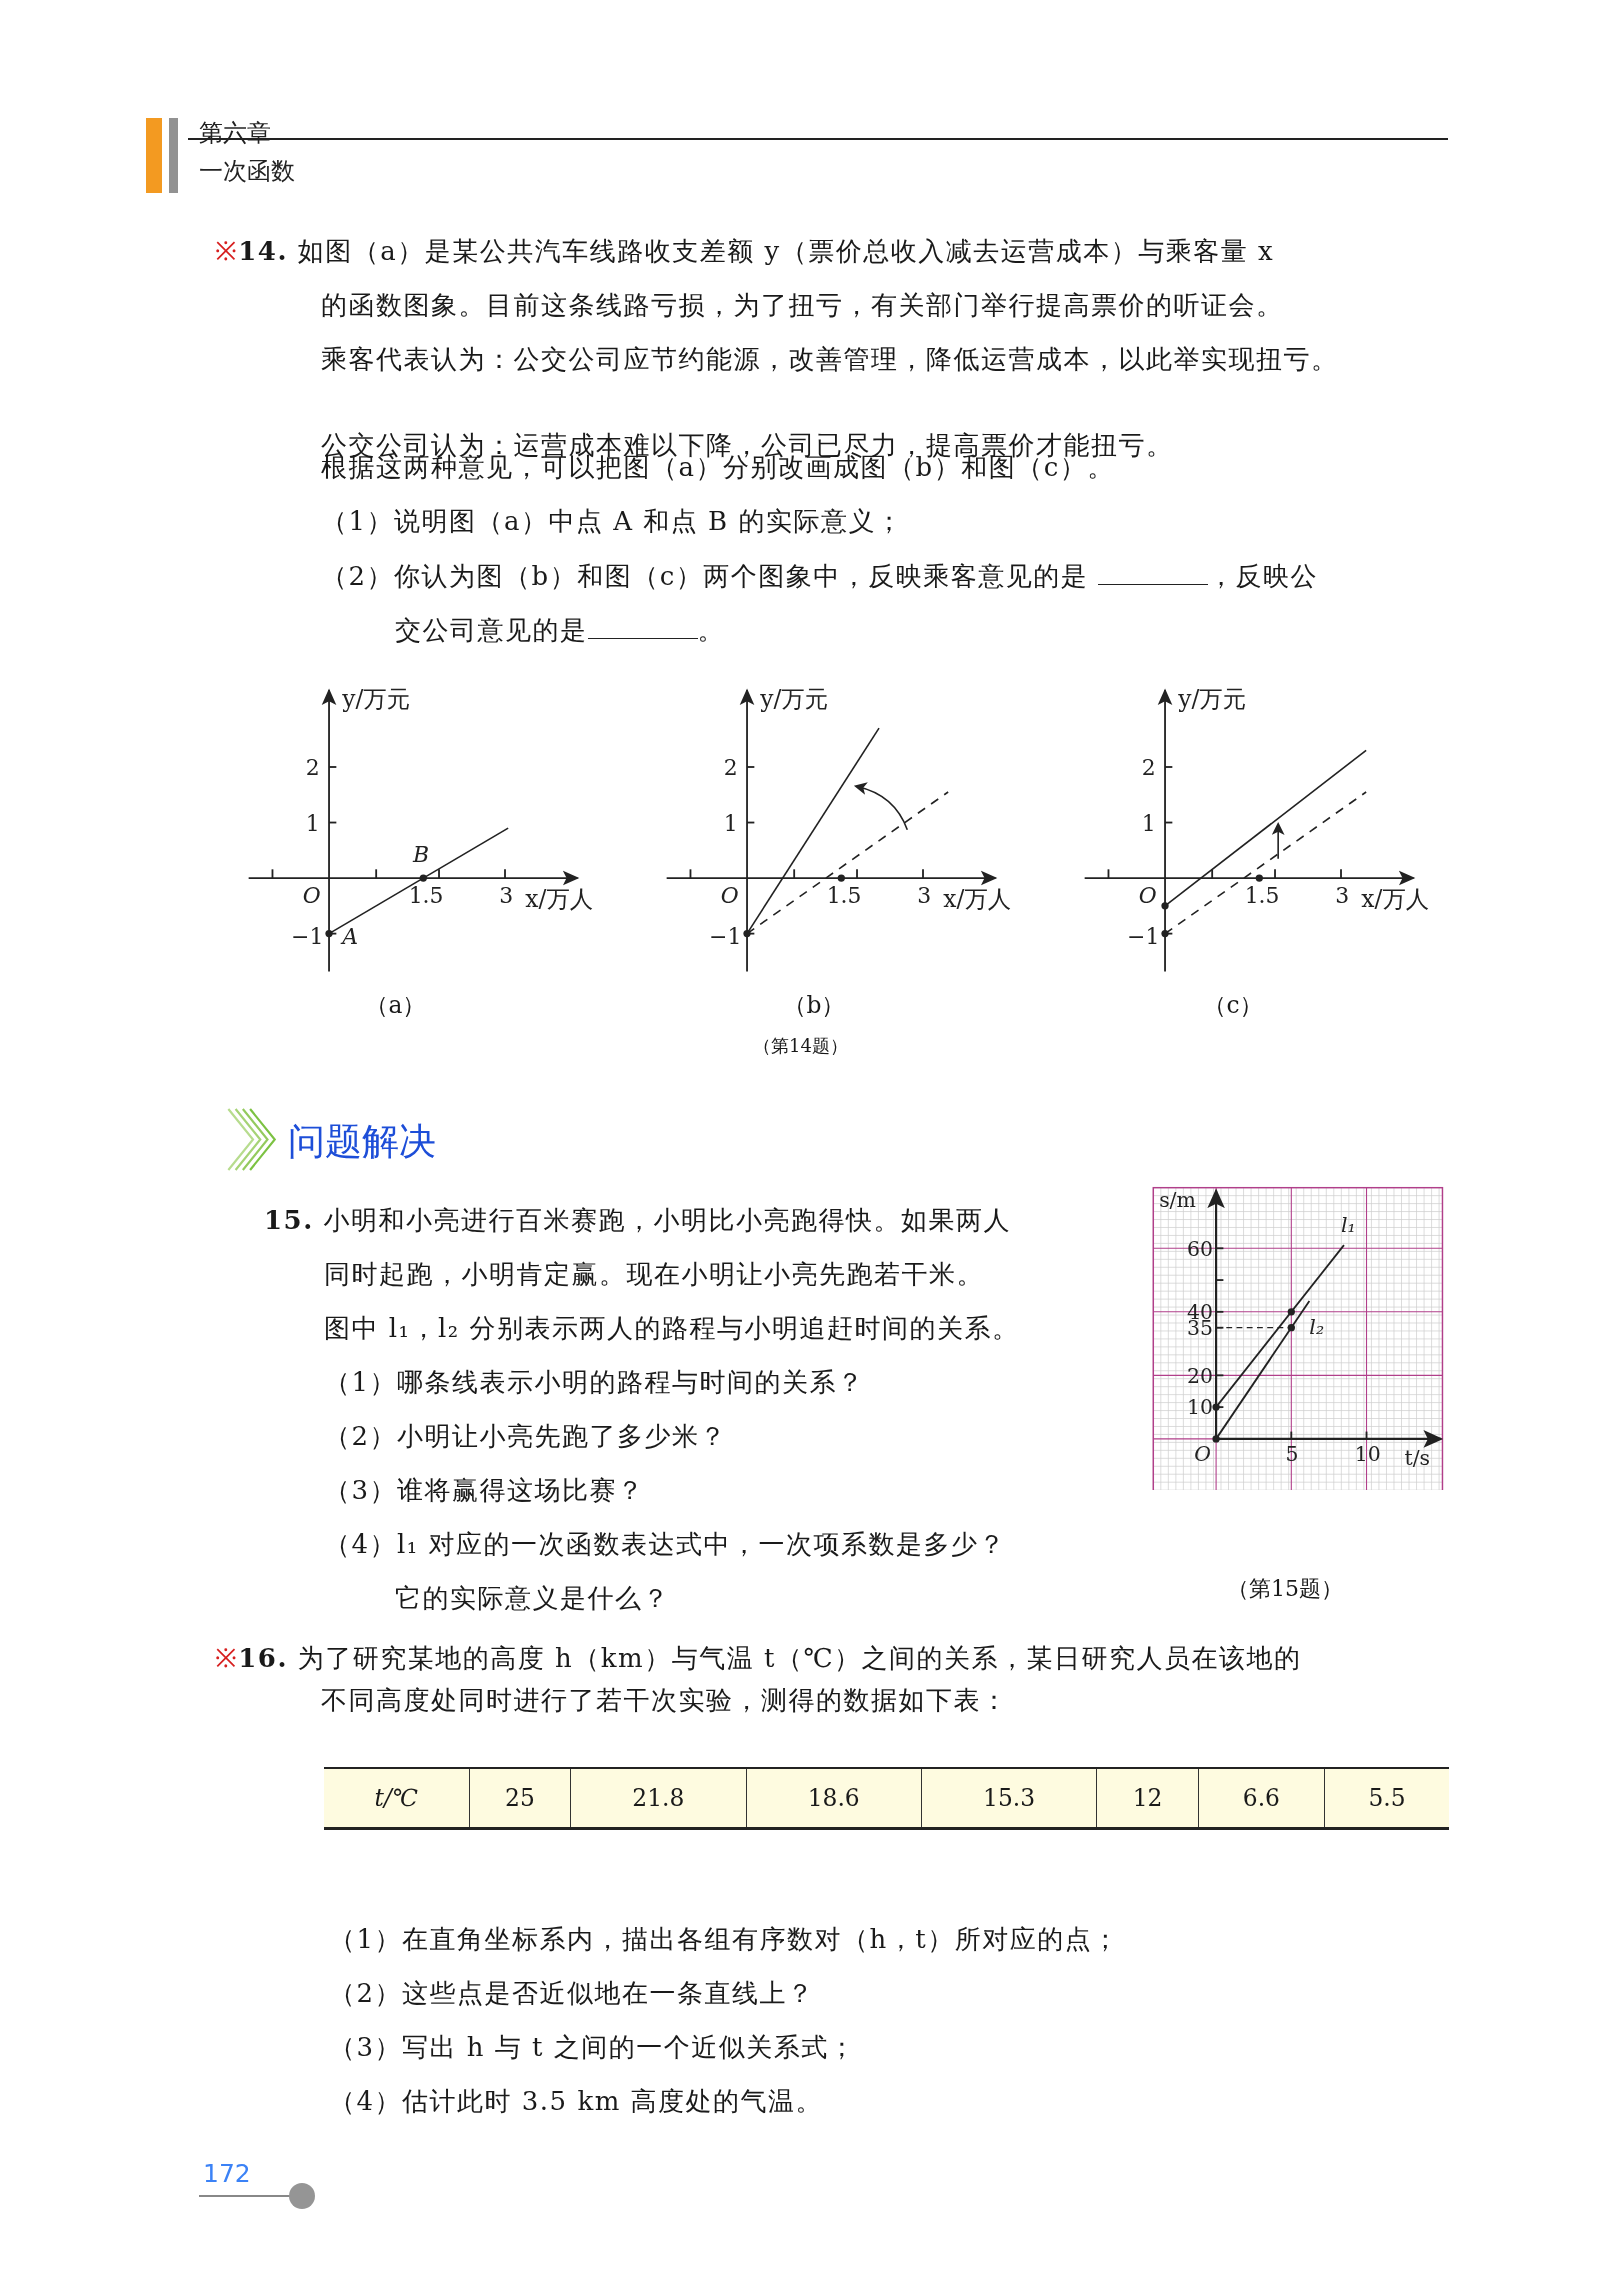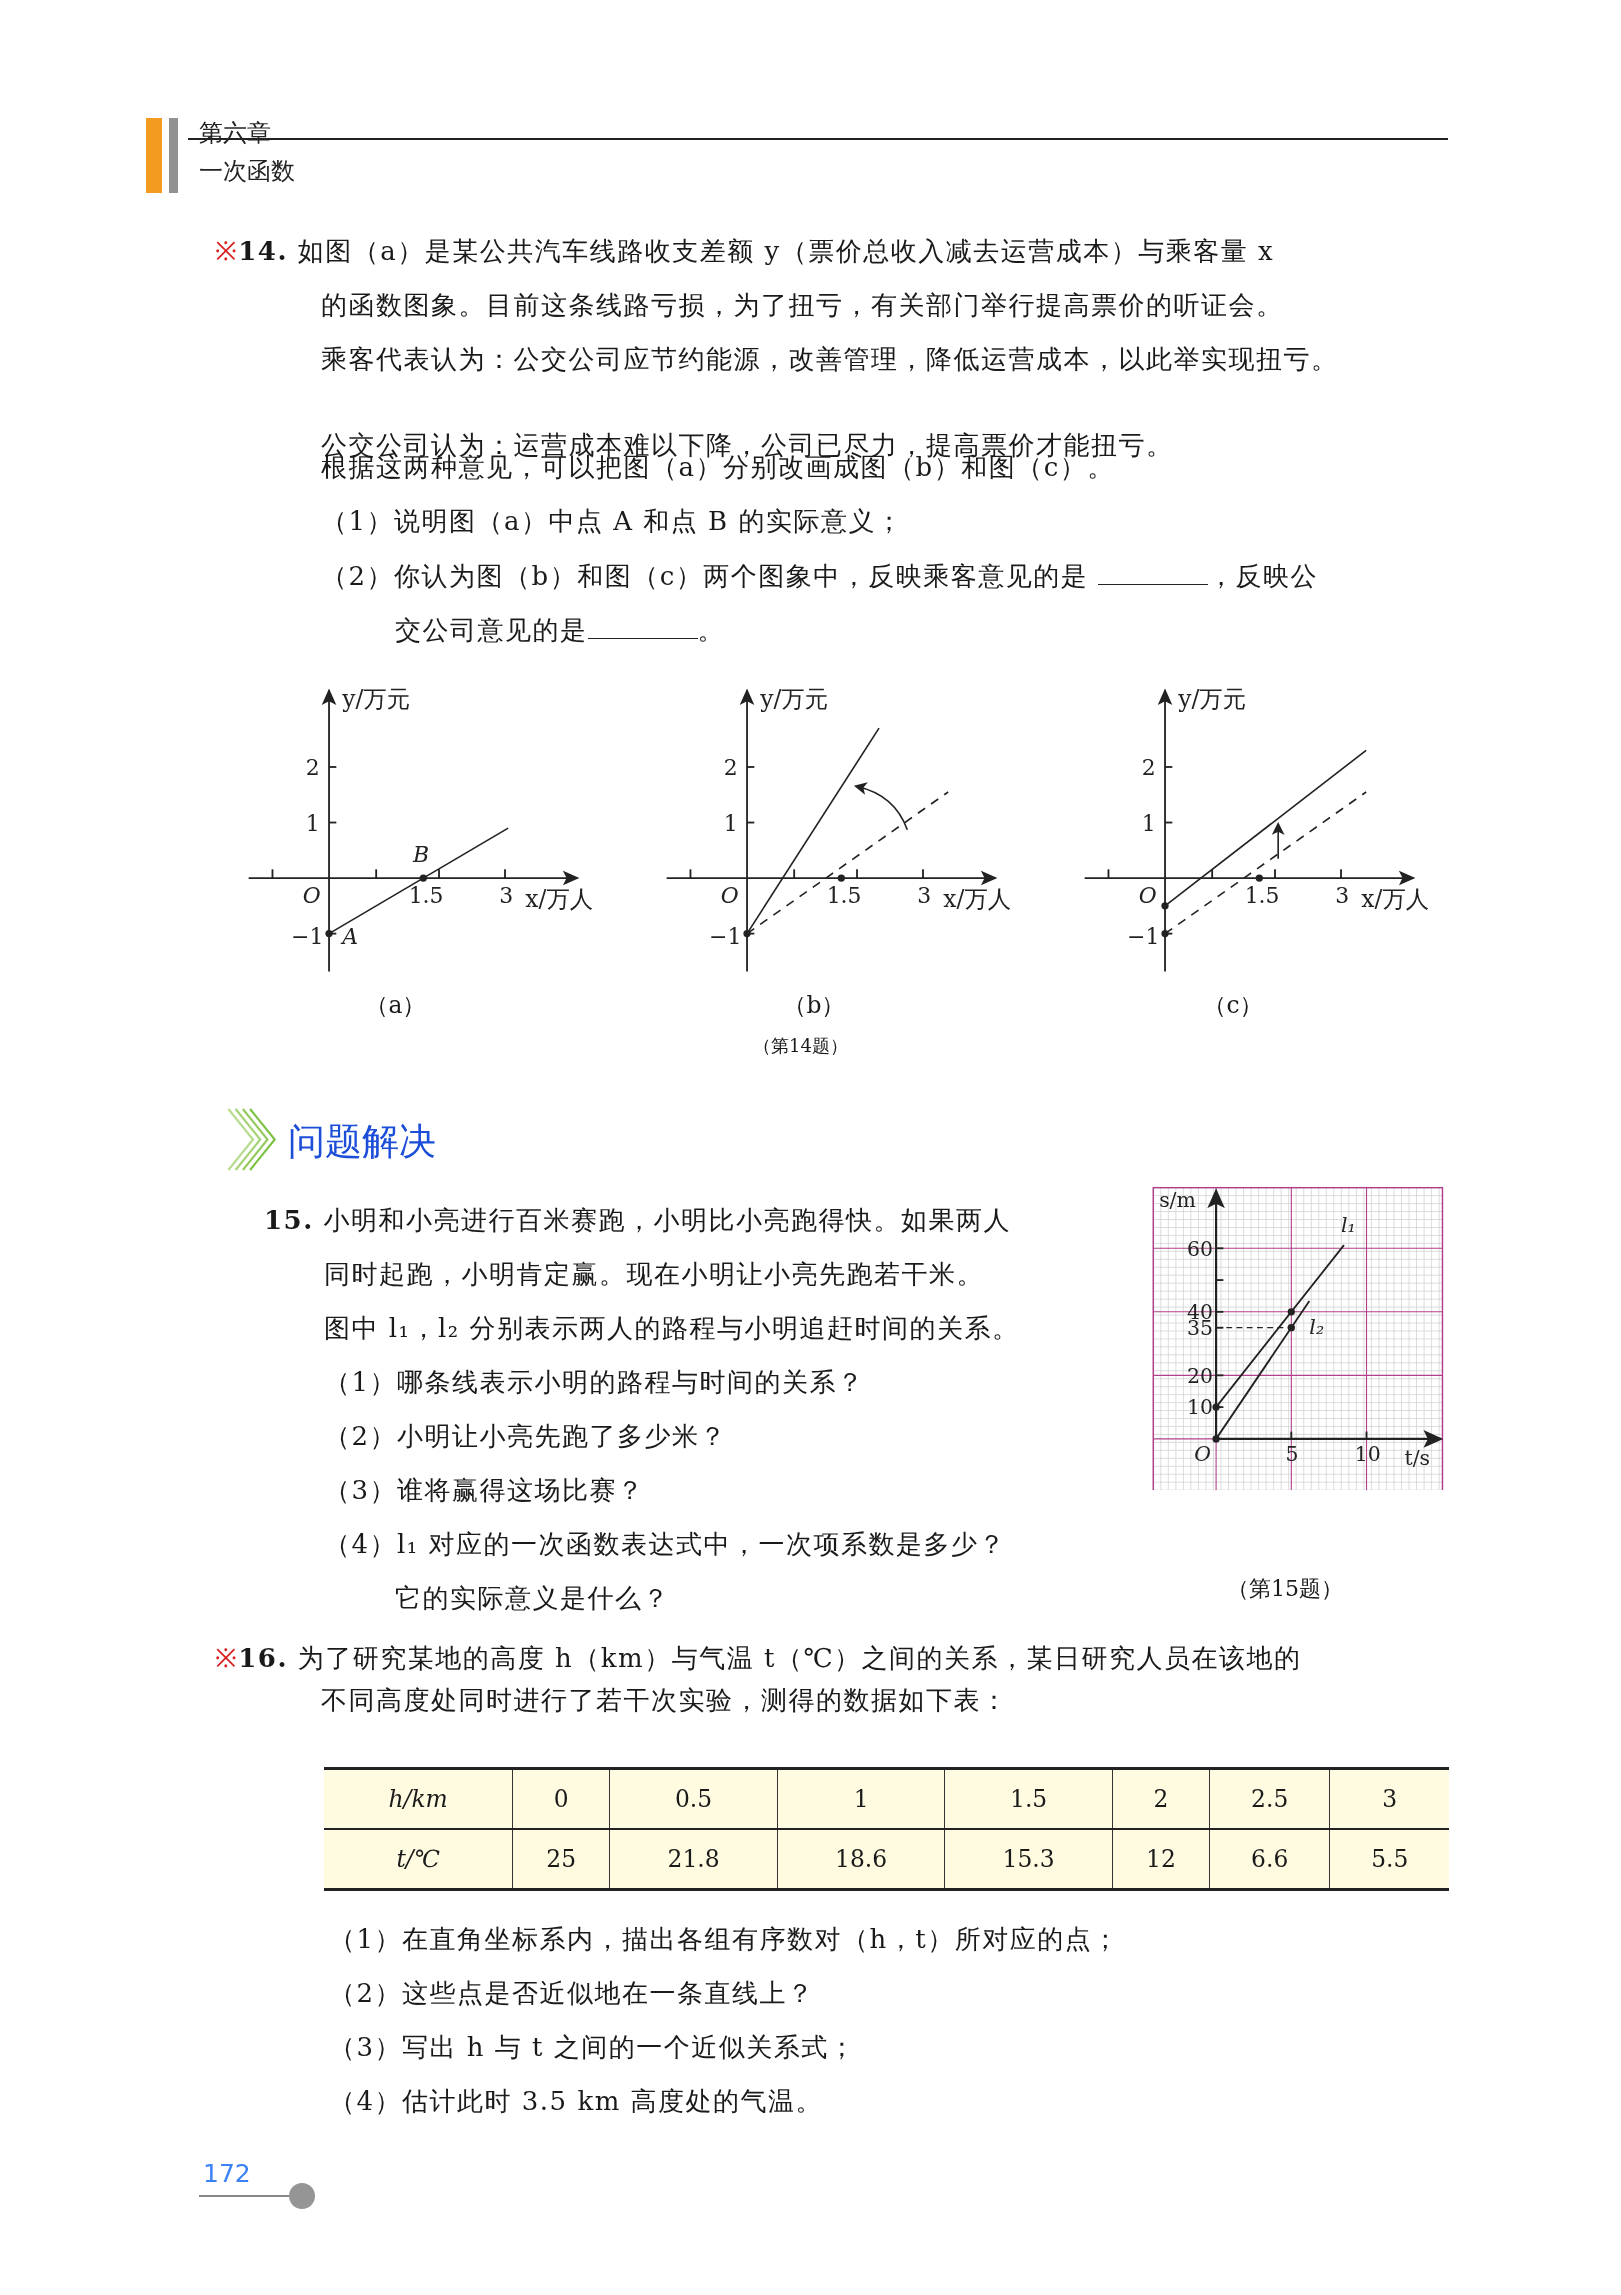--- a/index.html
+++ b/index.html
@@ -288,30 +288,20 @@
 <div class="cap" style="left:1227px; top:1578px; font-size:22px;">（第15题）</div>
 
 <div class="line" style="left:215px; top:1645px;">
   <span class="star">※</span><span class="qnum">16.</span>
   <span>为了研究某地的高度 h（km）与气温 t（℃）之间的关系，某日研究人员在该地的</span>
 </div>
 <div class="line" style="left:321px; top:1687px;">不同高度处同时进行了若干次实验，测得的数据如下表：</div>
 
 <table class="data">
   <tbody>
-      <tr>
-    <td class="it">h/km</td>
-    <td>0</td>
-    <td>0.5</td>
-    <td>1</td>
-    <td>1.5</td>
-    <td>2</td>
-    <td>2.5</td>
-    <td>3</td>
-  </tr>
   <tr>
     <td class="it">t/℃</td>
     <td>25</td>
     <td>21.8</td>
     <td>18.6</td>
     <td>15.3</td>
     <td>12</td>
     <td>6.6</td>
     <td>5.5</td>
   </tr>

